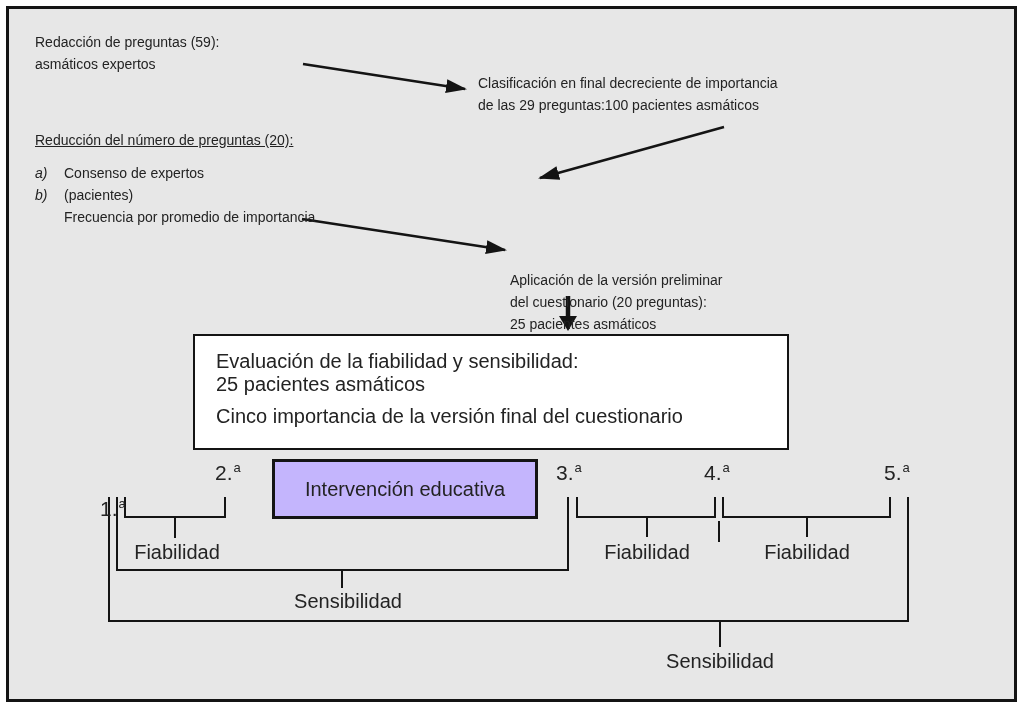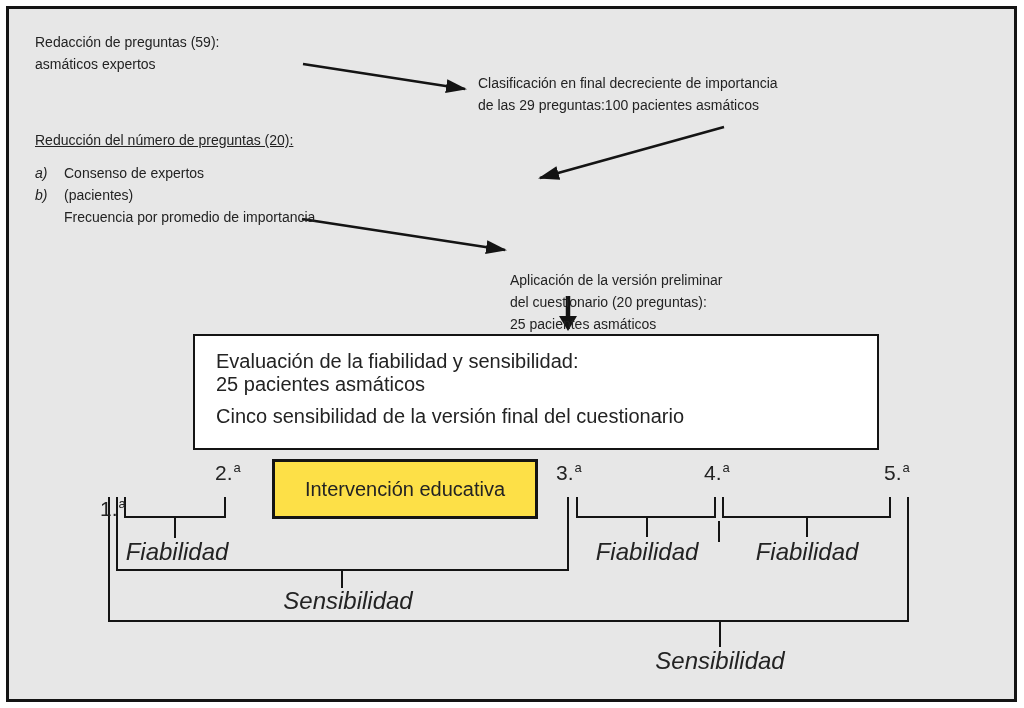--- a/index.html
+++ b/index.html
@@ -13,34 +13,34 @@
   }
   .layer { position:absolute; left:0; top:0; width:1024px; height:708px; }
   .tb { position:absolute; font-size:14px; line-height:22px; white-space:nowrap; }
   .tb.redaccion   { left:35px;  top:31px;  }
   .tb.clasificacion { left:478px; top:72px; }
   .tb.reduccion   { left:35px;  top:129px; }
   .tb.aplicacion  { left:510px; top:225px;margin-top:44px; }
   .li { display:flex; }
   .li .m { flex:none; width:29px; font-style:italic; }
   .evalbox {
-    position:absolute; left:193px; top:334px; width:686px; height:116px;
+    position:absolute; left:193px; top:334px; width:596px; height:116px;
     box-sizing:border-box; border:2px solid #141414; background:#ffffff;
     font-size:20px; line-height:23px; padding:14px 12px 0 21px; white-space:nowrap;
   }
   .evalbox .l3 { margin-top:9px; }
   .intbox {
     position:absolute; left:272px; top:459px; width:266px; height:60px;
-    box-sizing:border-box; border:3px solid #141414; background:#fde047;
+    box-sizing:border-box; border:3px solid #141414; background:#c4b5fd;
     font-size:20px; text-align:center; line-height:54px; white-space:nowrap;
   }
   .marker { position:absolute; top:461px; font-size:21px; white-space:nowrap; }
   .marker sup { font-size:13px; line-height:0; vertical-align:8px; margin-left:1px; }
   .m1 { left:100px;margin-top:36px; } .m2 { left:215px; } .m3 { left:556px; } .m4 { left:704px; } .m5 { left:884px; }
-  .lbl { position:absolute; transform:translateX(-50%); font-size:24px; line-height:22px; white-space:nowrap;font-style:italic; }
+  .lbl { position:absolute; transform:translateX(-50%); font-size:20px; line-height:22px; white-space:nowrap; }
   .lbl.f12 { left:177px; top:541px; }
   .lbl.f34 { left:647px; top:541px; }
   .lbl.f45 { left:807px; top:541px; }
   .lbl.s13 { left:348px; top:590px; }
   .lbl.s15 { left:720px; top:650px; }
   .arrow  { stroke:#141414; stroke-width:2.6; fill:none; }
   .arrow-thick { stroke:#141414; stroke-width:4.5; fill:none; }
   .br { stroke:#141414; stroke-width:2; fill:none; }
   .solid { fill:#141414; stroke:none; }
 </style>
@@ -123,21 +123,21 @@
 
   <div class="tb aplicacion">
     <div>Aplicación de la versión preliminar</div>
     <div>del cuestionario (20 preguntas):</div>
     <div>25 pacientes asmáticos</div>
   </div>
 
   <div class="evalbox">
     <div>Evaluación de la fiabilidad y sensibilidad:</div>
     <div>25 pacientes asmáticos</div>
-    <div class="l3">Cinco sensibilidad de la versión final del cuestionario</div>
+    <div class="l3">Cinco importancia de la versión final del cuestionario</div>
   </div>
 
   <div class="intbox">
     <span>Intervención educativa</span>
   </div>
 
   <div class="marker m1"><span>1.</span><sup>a</sup></div>
   <div class="marker m2"><span>2.</span><sup>a</sup></div>
   <div class="marker m3"><span>3.</span><sup>a</sup></div>
   <div class="marker m4"><span>4.</span><sup>a</sup></div>

